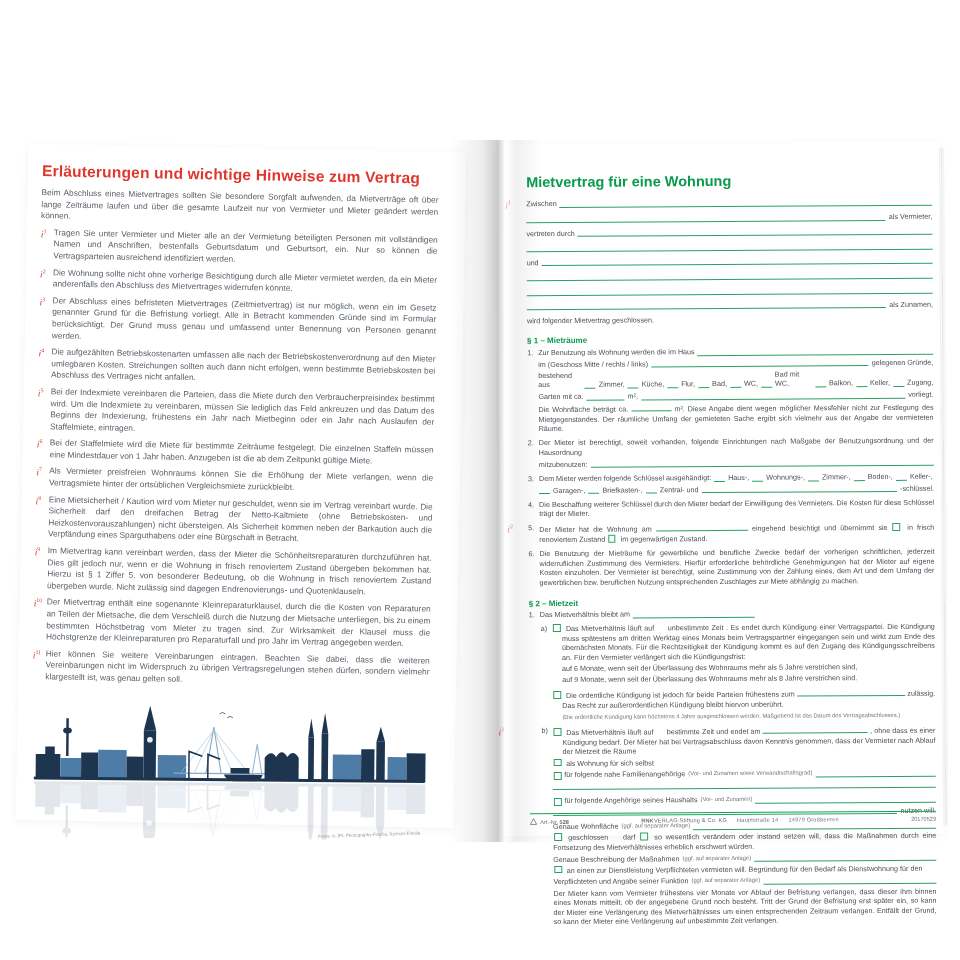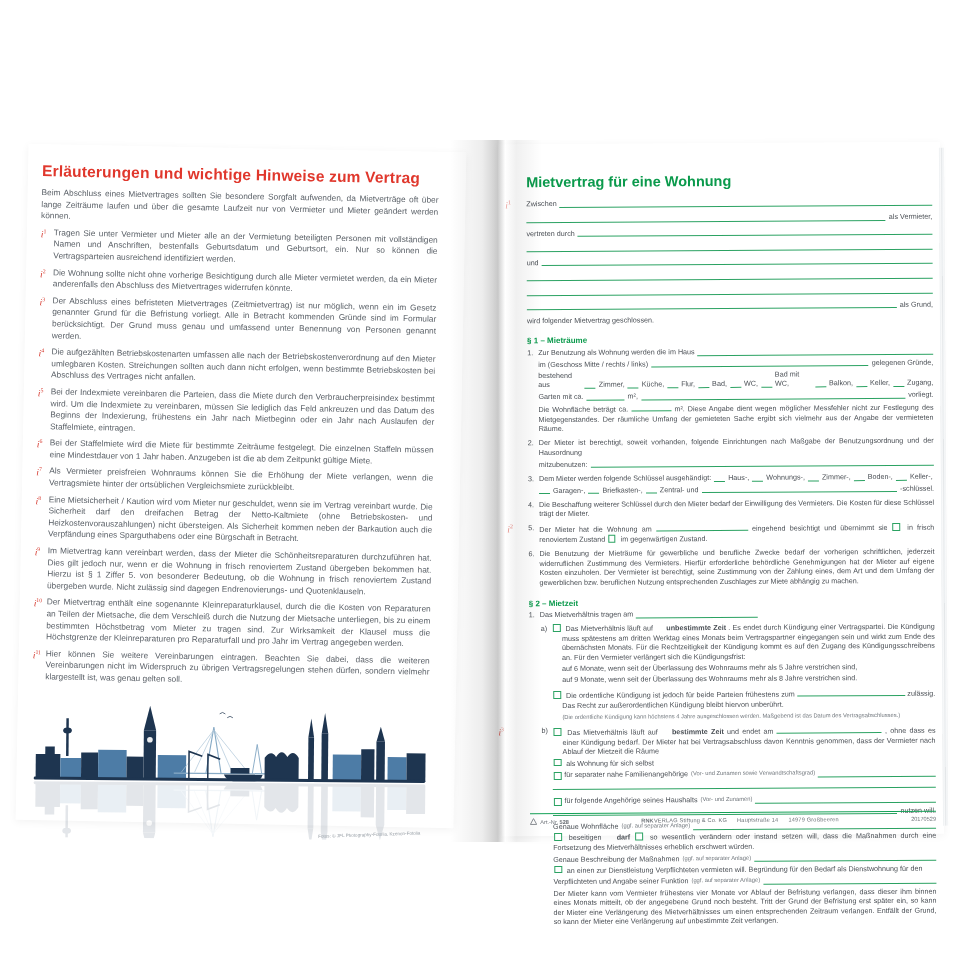--- a/index.html
+++ b/index.html
@@ -35,21 +35,21 @@
   .rows{position:relative;margin-top:9px;margin-right:2px;}
   .row{position:relative;font-size:7.2px;line-height:9.6px;color:#4a4f55;text-align:justify;margin-top:1.6px;}
   .row.flex{display:flex;align-items:flex-end;text-align:left;}
   .row.flex > *{margin-right:3px;}
   .row.flex > *:last-child{margin-right:0;}
   .bl{display:inline-block;height:8px;border-bottom:1px solid #2ba262;}
   .flex .bl{flex:0 0 auto;margin-bottom:1px;}
   .flex .bl.gr{flex:1 1 auto;}
   .cb{display:inline-block;width:5.5px;height:5.5px;border:0.9px solid #2ba262;background:#fff;
       vertical-align:-0.5px;margin:0 3px 0 1px;}
-  .bseg{font-weight:bold;padding-left:11px;}
+  .bseg{font-weight:normal;padding-left:11px;}
   .sseg{font-size:5.8px;color:#70767c;}
   .mk{position:absolute;left:0;top:0;text-indent:0;}
   .mgn{position:absolute;left:-21px;top:-1px;}
   .r1{padding-left:11px;}
   .r1 .mk{left:0;}
   .r2{padding-left:33px;text-indent:-10px;}
   .r2 .mk{left:12px;}
   .r2t{padding-left:33px;}
   .r3{padding-left:23px;}
   .intro{margin-top:4.6px;}
@@ -170,21 +170,21 @@
           <span class="bl gr"></span>
         </div>
         <div class="row intro flex">
           <span class="bl gr"></span>
         </div>
         <div class="row intro flex">
           <span class="bl gr"></span>
         </div>
         <div class="row intro flex">
           <span class="bl gr"></span>
-          <span class="tseg">als Grund,</span>
+          <span class="tseg">als Zunamen,</span>
         </div>
         <div class="row intro"><span class="tseg">wird folgender Mietvertrag geschlossen.</span></div>
         <div class="row shead sp"><span class="tseg">§ 1 – Mieträume</span></div>
         <div class="row r1 flex">
           <span class="mk">1.</span>
           <span class="tseg">Zur Benutzung als Wohnung werden die im Haus</span>
           <span class="bl gr"></span>
         </div>
         <div class="row r1 flex">
           <span class="tseg">im (Geschoss Mitte / rechts / links)</span>
@@ -248,33 +248,33 @@
           <span class="tseg">Zentral- und</span>
           <span class="bl gr"></span>
           <span class="tseg">-schlüssel.</span>
         </div>
         <div class="row r1 sp2"><span class="mk">4.</span><span class="tseg">Die Beschaffung weiterer Schlüssel durch den Mieter bedarf der Einwilligung des Vermieters. Die Kosten für diese Schlüssel trägt der Mieter.</span></div>
         <div class="row r1 sp2"><span class="mgn">i<sup>2</sup></span><span class="mk">5.</span><span class="tseg">Der Mieter hat die Wohnung am</span> <span class="bl" style="width: 92px;"></span> <span class="tseg">eingehend besichtigt und übernimmt sie</span> <span class="cb"></span> <span class="tseg">in frisch renoviertem Zustand</span> <span class="cb"></span> <span class="tseg">im gegenwärtigen Zustand.</span></div>
         <div class="row r1 sp2"><span class="mk">6.</span><span class="tseg">Die Benutzung der Mieträume für gewerbliche und berufliche Zwecke bedarf der vorherigen schriftlichen, jederzeit widerruflichen Zustimmung des Vermieters. Hierfür erforderliche behördliche Genehmigungen hat der Mieter auf eigene Kosten einzuholen. Der Vermieter ist berechtigt, seine Zustimmung von der Zahlung eines, dem Art und dem Umfang der gewerblichen bzw. beruflichen Nutzung entsprechenden Zuschlages zur Miete abhängig zu machen.</span></div>
         <div class="row shead sp"><span class="tseg">§ 2 – Mietzeit</span></div>
         <div class="row r1 flex">
           <span class="mk">1.</span>
-          <span class="tseg">Das Mietverhältnis tragen am</span>
+          <span class="tseg">Das Mietverhältnis bleibt am</span>
           <span class="bl" style="width: 122px;"></span>
         </div>
         <div class="row r2 sp2"><span class="mk">a)</span><span class="cb"></span> <span class="tseg">Das Mietverhältnis läuft auf</span> <span class="bseg">unbestimmte Zeit</span> <span class="tseg">. Es endet durch Kündigung einer Vertragspartei. Die Kündigung muss spätestens am dritten Werktag eines Monats beim Vertragspartner eingegangen sein und wirkt zum Ende des übernächsten Monats. Für die Rechtzeitigkeit der Kündigung kommt es auf den Zugang des Kündigungsschreibens an. Für den Vermieter verlängert sich die Kündigungsfrist:</span></div>
         <div class="row r2t"><span class="tseg">auf 6 Monate, wenn seit der Überlassung des Wohnraums mehr als 5 Jahre verstrichen sind,</span></div>
         <div class="row r2t"><span class="tseg">auf 9 Monate, wenn seit der Überlassung des Wohnraums mehr als 8 Jahre verstrichen sind.</span></div>
         <div class="row r2 sp2"><span class="cb"></span> <span class="tseg">Die ordentliche Kündigung ist jedoch für beide Parteien frühestens zum</span> <span class="bl" style="width: 108px;"></span> <span class="tseg">zulässig. Das Recht zur außerordentlichen Kündigung bleibt hiervon unberührt.</span></div>
         <div class="row r2t smrow"><span class="sseg">(Die ordentliche Kündigung kann höchstens 4 Jahre ausgeschlossen werden. Maßgebend ist das Datum des Vertragsabschlusses.)</span></div>
         <div class="row r2 sp2"><span class="mgn">i<sup>3</sup></span><span class="mk">b)</span><span class="cb"></span> <span class="tseg">Das Mietverhältnis läuft auf</span> <span class="bseg">bestimmte Zeit</span> <span class="tseg">und endet am</span> <span class="bl" style="width: 105px;"></span> <span class="tseg">, ohne dass es einer Kündigung bedarf. Der Mieter hat bei Vertragsabschluss davon Kenntnis genommen, dass der Vermieter nach Ablauf der Mietzeit die Räume</span></div>
         <div class="row r3"><span class="cb"></span> <span class="tseg">als Wohnung für sich selbst</span></div>
         <div class="row r3 flex">
           <span class="cb"></span>
-          <span class="tseg">für separater nahe Familienangehörige</span>
+          <span class="tseg">für folgende nahe Familienangehörige</span>
           <span class="sseg">(Vor- und Zunamen sowie Verwandtschaftsgrad)</span>
           <span class="bl gr"></span>
         </div>
         <div class="row r3 flex">
           <span class="bl gr"></span>
         </div>
         <div class="row r3 flex sp2">
           <span class="cb"></span>
           <span class="tseg">für folgende Angehörige seines Haushalts</span>
           <span class="sseg">(Vor- und Zunamen)</span>
@@ -282,21 +282,21 @@
         </div>
         <div class="row r3 flex">
           <span class="bl gr"></span>
           <span class="tseg">nutzen will.</span>
         </div>
         <div class="row r3 flex sp2">
           <span class="tseg">Genaue Wohnfläche</span>
           <span class="sseg">(ggf. auf separater Anlage)</span>
           <span class="bl gr"></span>
         </div>
-        <div class="row r3"><span class="cb"></span> <span class="tseg">beseitigen</span> <span class="bseg">darf</span> <span class="cb"></span> <span class="tseg">so wesentlich verändern oder instand setzen will, dass die Maßnahmen durch eine Fortsetzung des Mietverhältnisses erheblich erschwert würden.</span></div>
+        <div class="row r3"><span class="cb"></span> <span class="tseg">geschlossen</span> <span class="bseg">darf</span> <span class="cb"></span> <span class="tseg">so wesentlich verändern oder instand setzen will, dass die Maßnahmen durch eine Fortsetzung des Mietverhältnisses erheblich erschwert würden.</span></div>
         <div class="row r3 flex">
           <span class="tseg">Genaue Beschreibung der Maßnahmen</span>
           <span class="sseg">(ggf. auf separater Anlage)</span>
           <span class="bl gr"></span>
         </div>
         <div class="row r3"><span class="cb"></span> <span class="tseg">an einen zur Dienstleistung Verpflichteten vermieten will. Begründung für den Bedarf als Dienstwohnung für den</span></div>
         <div class="row r3 flex">
           <span class="tseg">Verpflichteten und Angabe seiner Funktion</span>
           <span class="sseg">(ggf. auf separater Anlage)</span>
           <span class="bl gr"></span>

